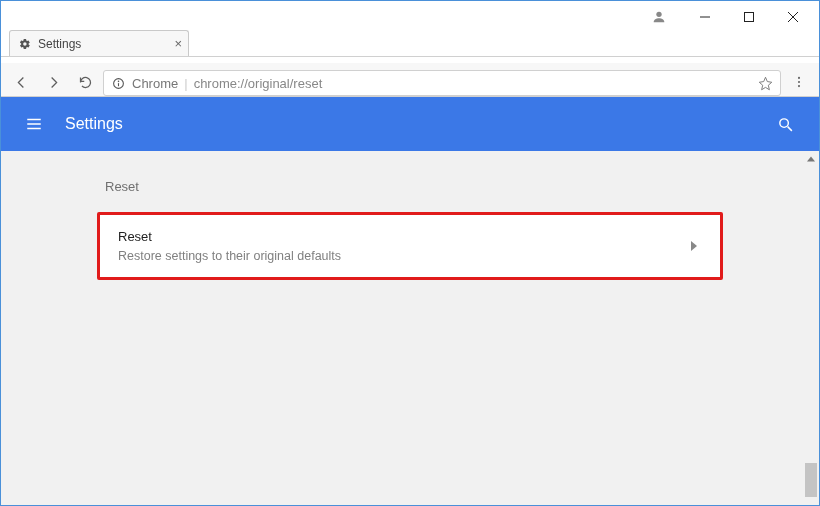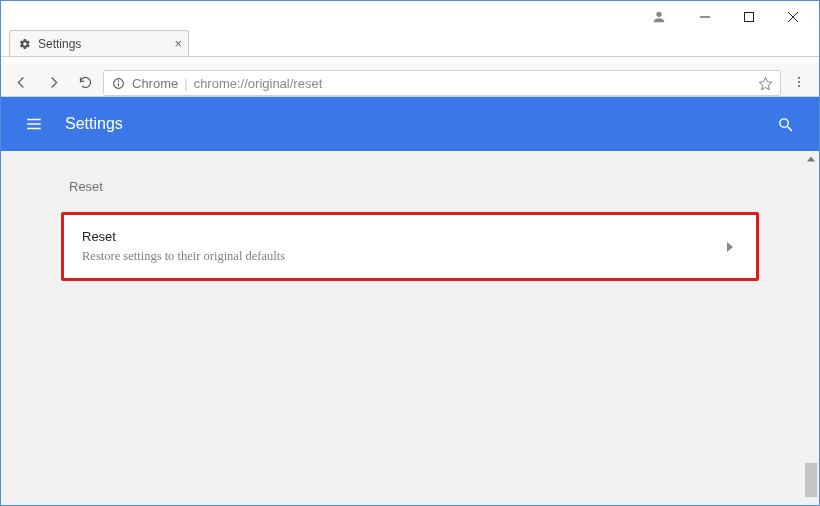--- a/index.html
+++ b/index.html
@@ -148,21 +148,21 @@
   }
   .app-header .search-btn svg { width: 17px; height: 17px; stroke: #fff; fill: none; }
 
   .content-area {
     background: #f1f1f1;
     height: calc(506px - 32px - 24px - 34px - 54px);
     position: relative;
     overflow: hidden;
   }
   .content-inner {
-    padding: 28px 60px;
+    padding: 28px 96px;
   }
   .section-label {
     font-size: 13px;
     color: #707070;
     margin-bottom: 18px;
     padding-left: 8px;
     font-weight: 500;
   }
   .reset-card {
     background: #fff;
@@ -174,21 +174,20 @@
   }
   .reset-card .card-text { flex: 1; }
   .reset-card .card-title {
     font-size: 13px;
     color: #222;
     margin-bottom: 5px;
   }
   .reset-card .card-desc {
     font-size: 12.5px;
     color: #808080;
-    font-family: Liberation Serif, serif;
   }
   .reset-card .card-arrow {
     width: 16px; display: flex; align-items: center; justify-content: center;
     color: #888;
   }
   .reset-card .card-arrow svg { width: 6px; height: 10px; }
 
   .scroll-up-ind {
     position: absolute;
     top: 2px; right: 2px;

